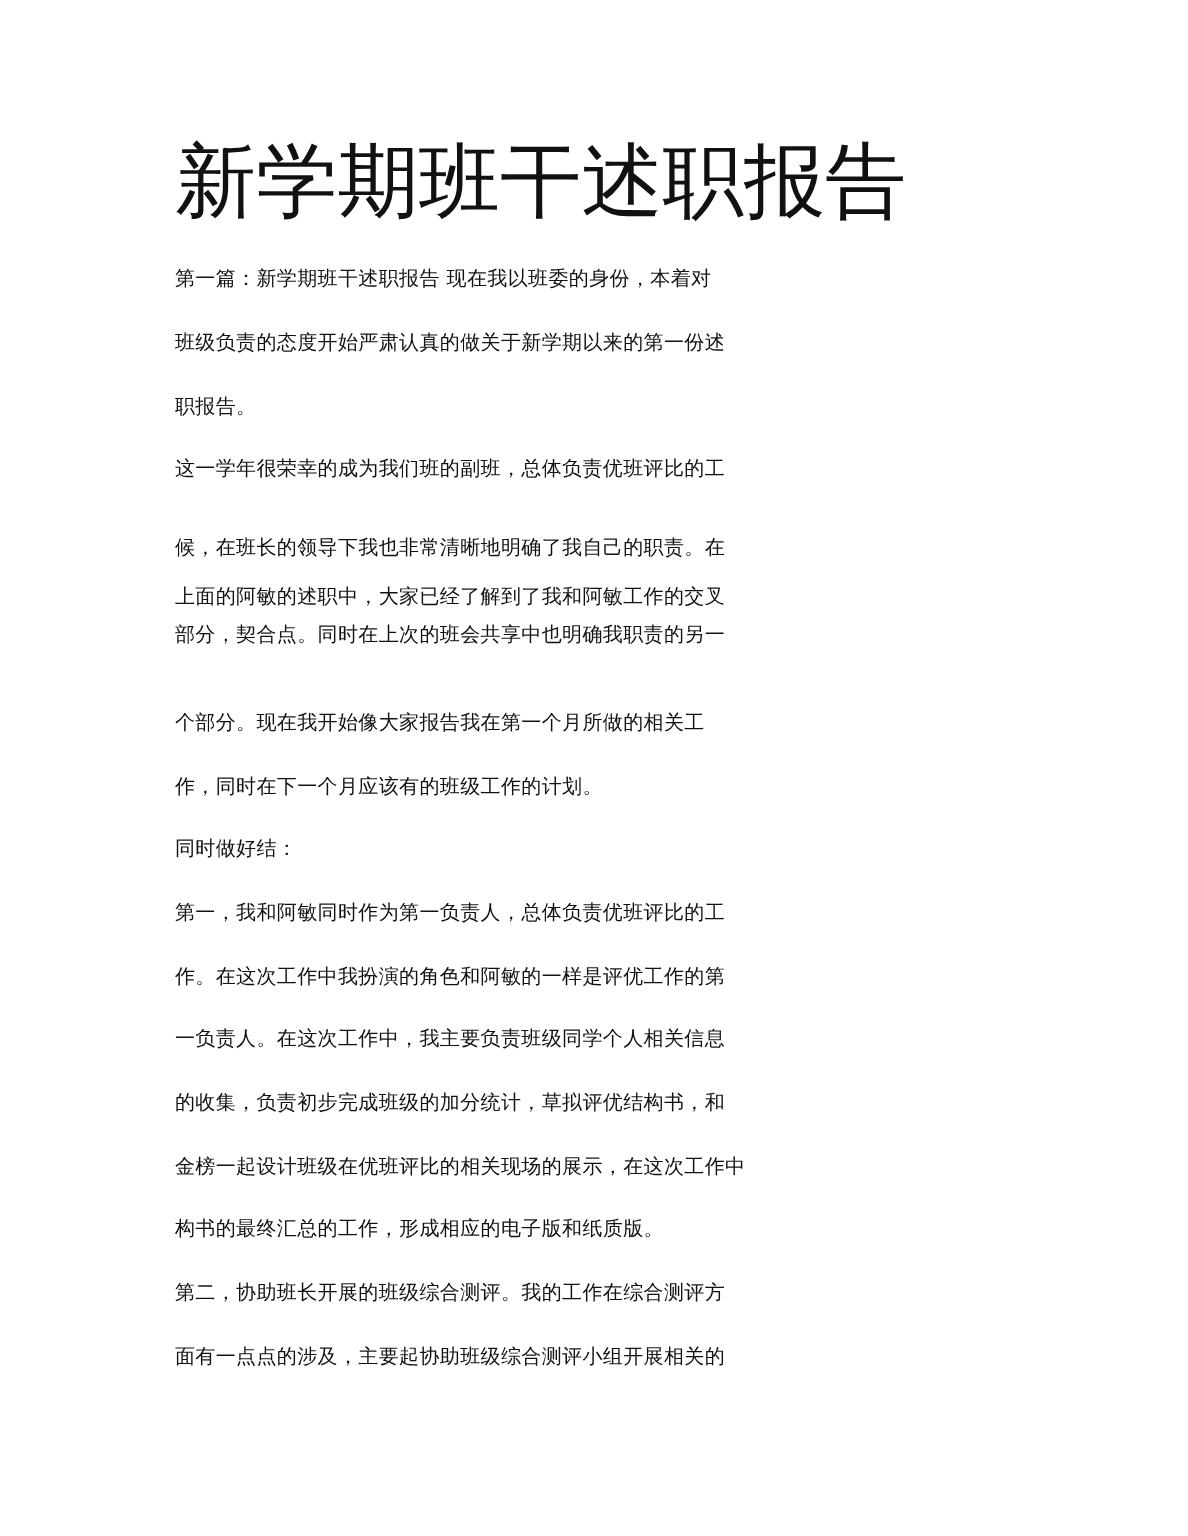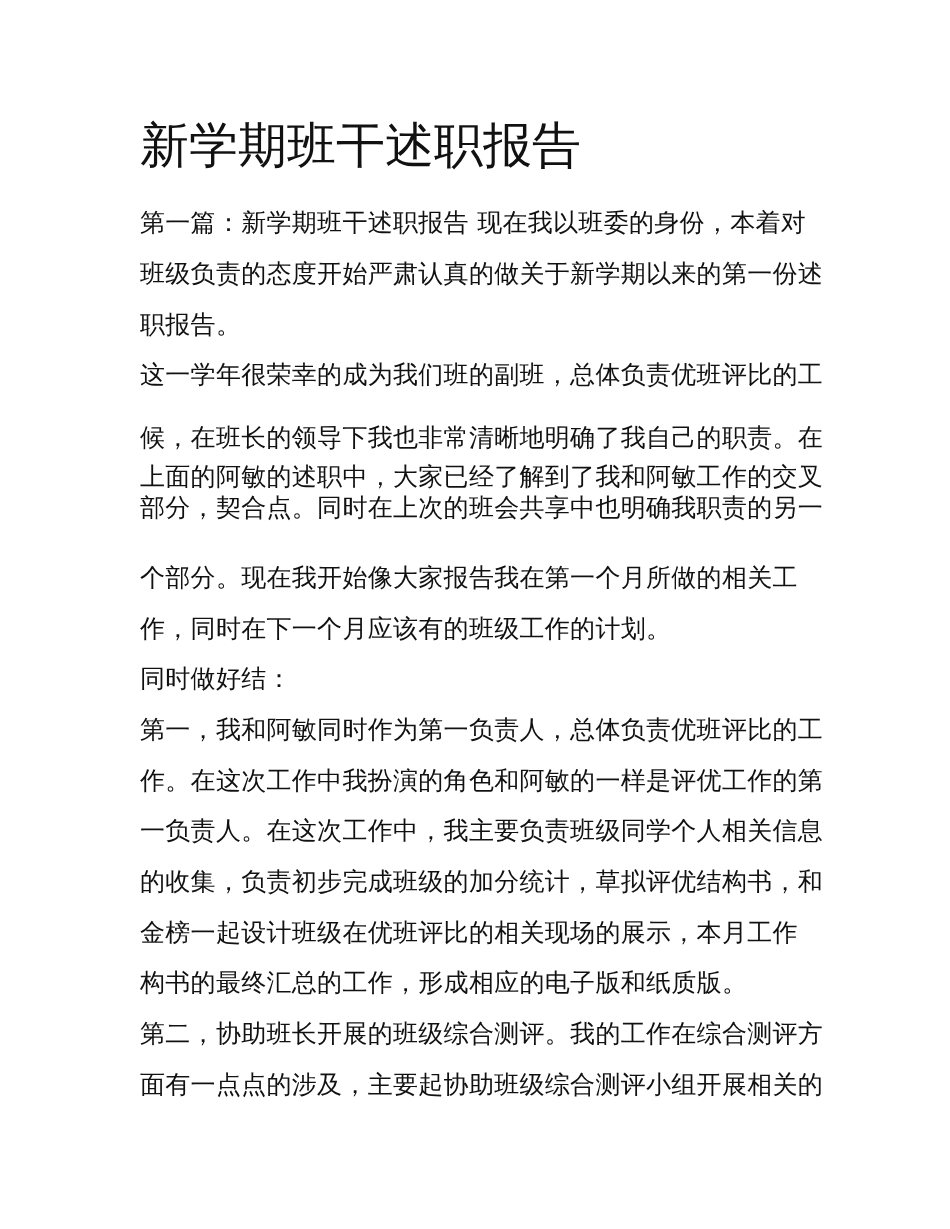--- a/index.html
+++ b/index.html
@@ -18,31 +18,31 @@
     .page {
       position: absolute;
       left: 140px;
       top: 0;
       width: 680px;
     }
     .title {
       position: absolute;
       top: 116px;
       left: 0;
-      font-size: 49px;
+      font-size: 65px;
       line-height: 60px;
       letter-spacing: 0px;
       white-space: nowrap;
       font-weight: normal;
       margin: 0;
     }
     .line {
       position: absolute;
       left: 0;
-      font-size: 25px;
+      font-size: 16px;
       line-height: 32px;
       white-space: nowrap;
       letter-spacing: 0.3px;
     }
   </style>
 </head>
 <body>
 
 <div class="page">
   <h1 class="title">新学期班干述职报告</h1>
@@ -57,18 +57,18 @@
   <div class="line" style="top:492px">部分，契合点。同时在上次的班会共享中也明确我职责的另一</div>
   <div class="line" style="top:562px">个部分。现在我开始像大家报告我在第一个月所做的相关工</div>
   <div class="line" style="top:613px">作，同时在下一个月应该有的班级工作的计划。</div>
 
   <div class="line" style="top:663px">同时做好结：</div>
 
   <div class="line" style="top:714px">第一，我和阿敏同时作为第一负责人，总体负责优班评比的工</div>
   <div class="line" style="top:765px">作。在这次工作中我扮演的角色和阿敏的一样是评优工作的第</div>
   <div class="line" style="top:815px">一负责人。在这次工作中，我主要负责班级同学个人相关信息</div>
   <div class="line" style="top:866px">的收集，负责初步完成班级的加分统计，草拟评优结构书，和</div>
-  <div class="line" style="top:917px">金榜一起设计班级在优班评比的相关现场的展示，本月工作</div>
+  <div class="line" style="top:917px">金榜一起设计班级在优班评比的相关现场的展示，在这次工作中</div>
   <div class="line" style="top:967px">构书的最终汇总的工作，形成相应的电子版和纸质版。</div>
 
   <div class="line" style="top:1018px">第二，协助班长开展的班级综合测评。我的工作在综合测评方</div>
   <div class="line" style="top:1069px">面有一点点的涉及，主要起协助班级综合测评小组开展相关的</div>
 </div>
 
 </body></html>

